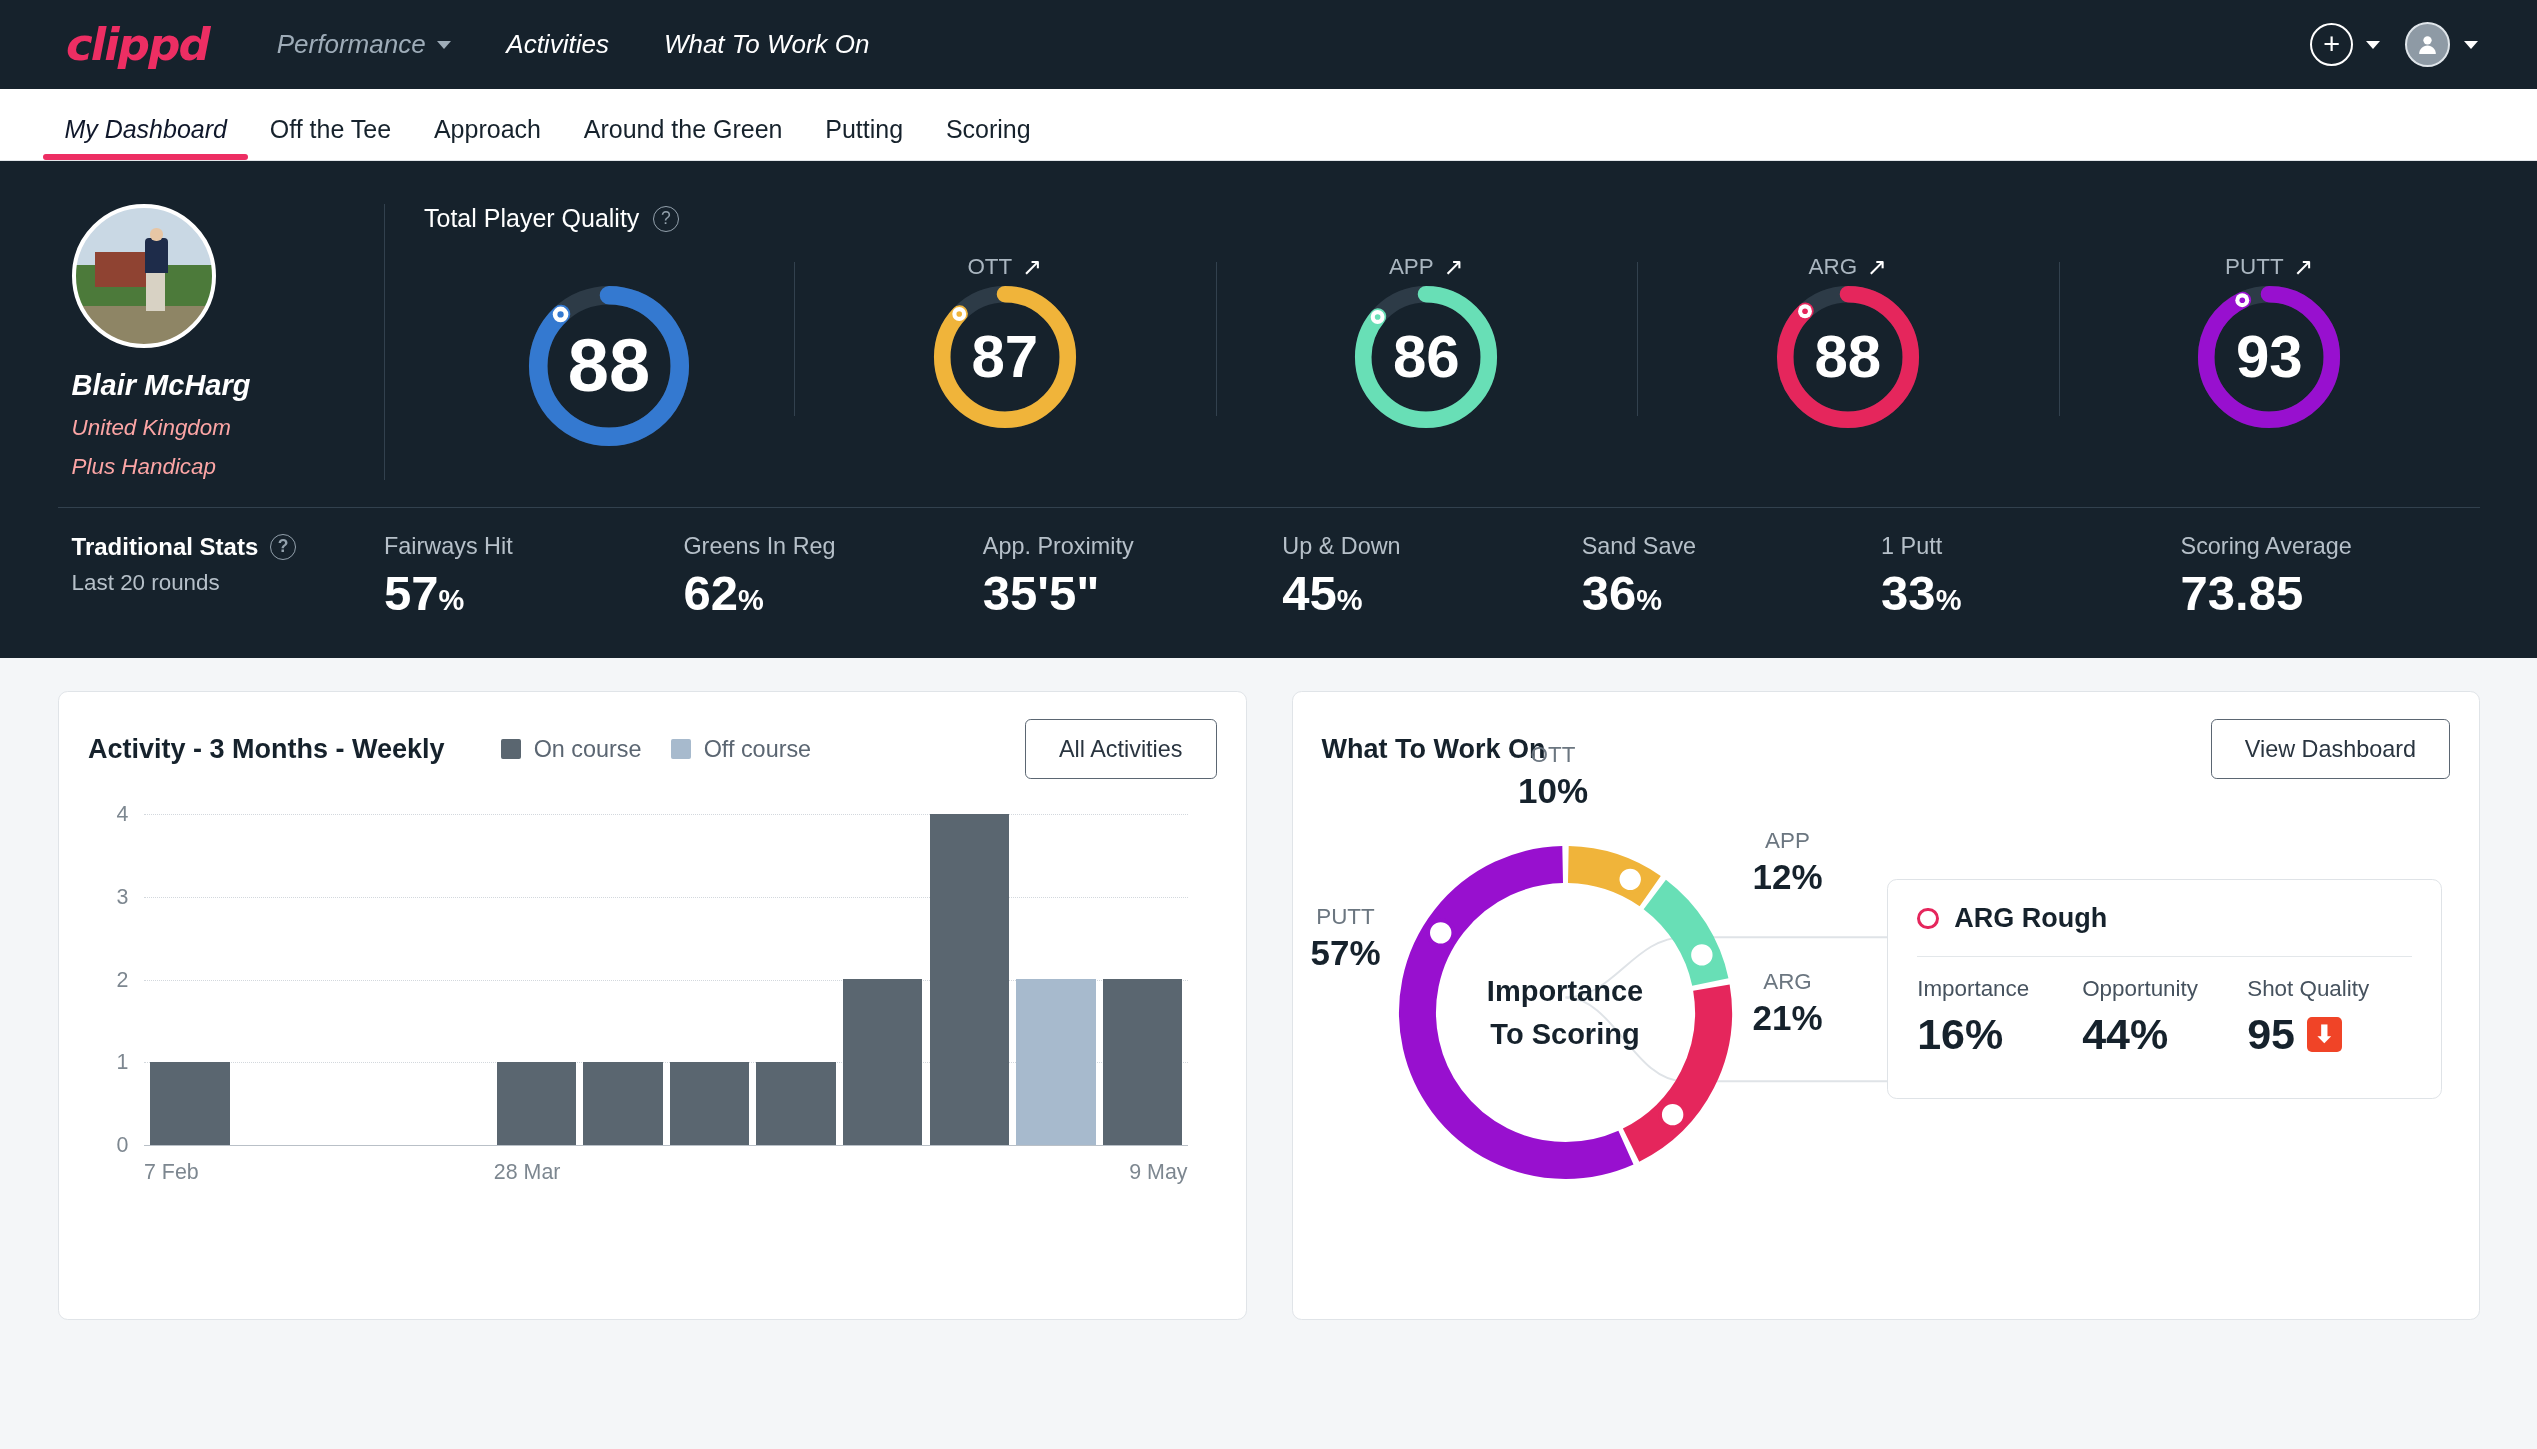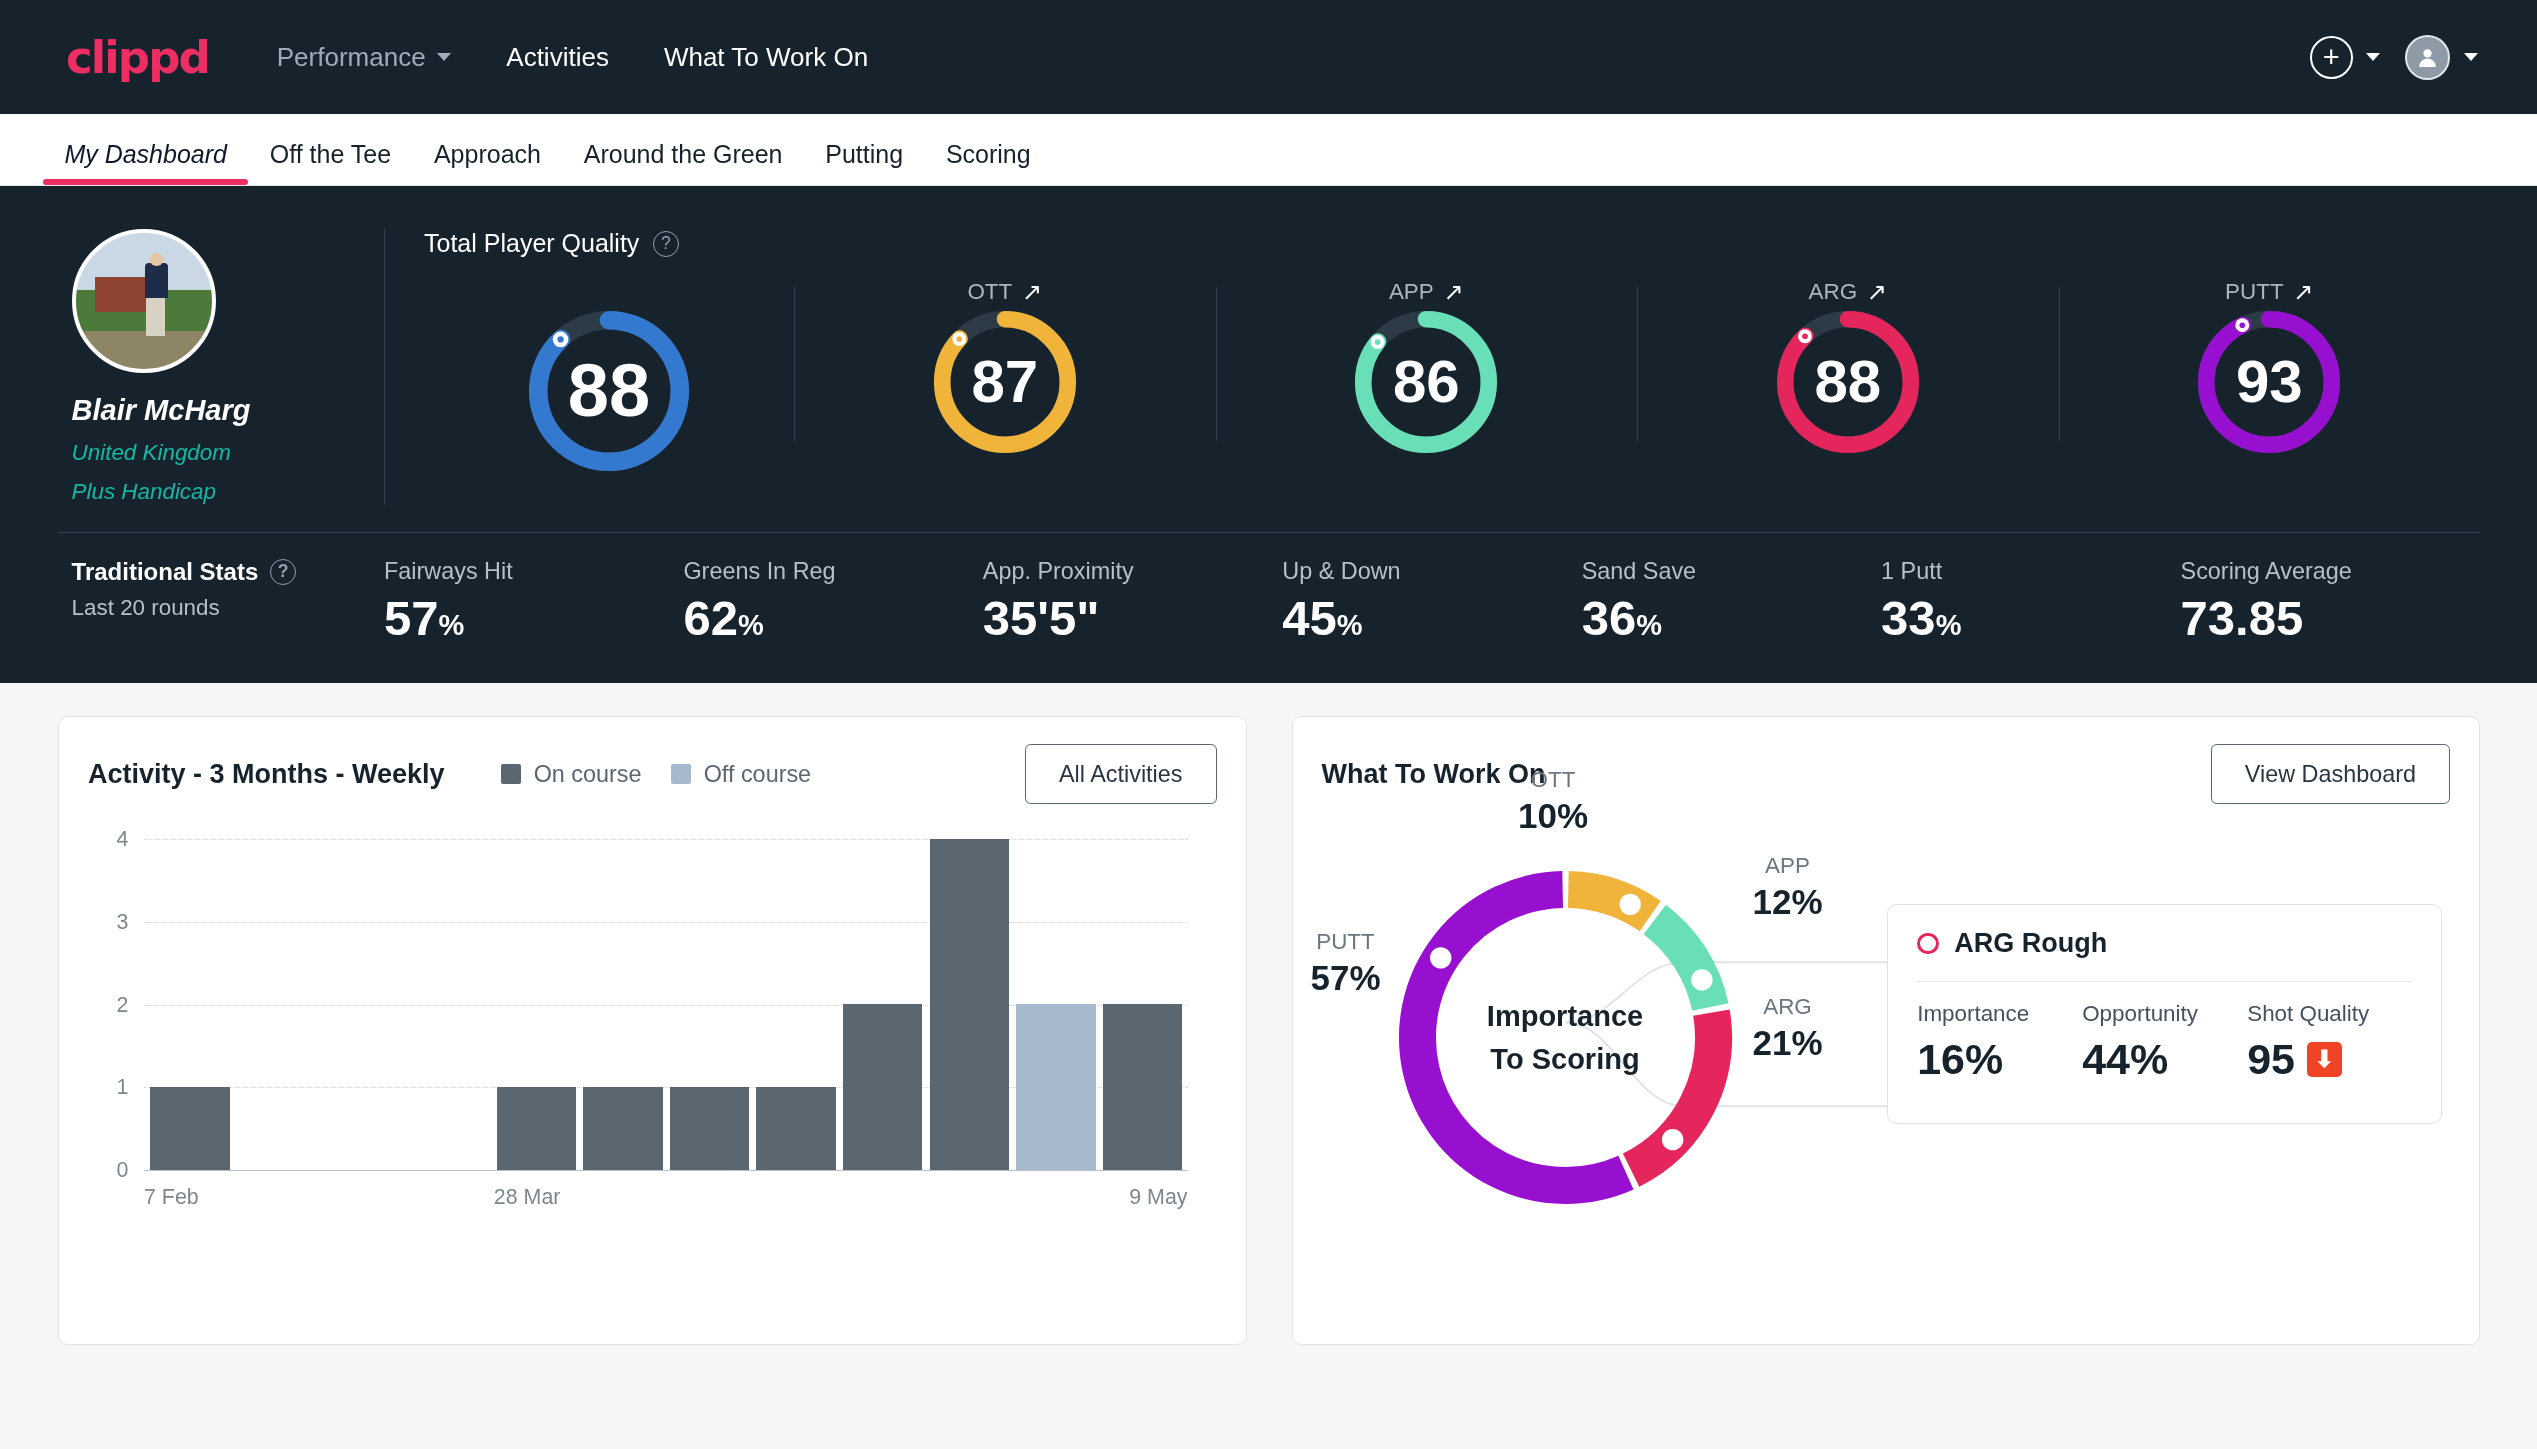--- a/index.html
+++ b/index.html
@@ -6,22 +6,22 @@
   html,body { width:2538px; height:1450px; overflow:hidden; }
   body {
     font-family:"Liberation Sans", sans-serif;
     background:#f4f6f8;
     color:#16222c;
     -webkit-font-smoothing:antialiased;
   }
 
   
   .topnav{
-    height:114px; background:#16222c; display:flex; align-items:center;
-    padding:0 60px 0 66px; position:relative;
+    height:89px; background:#16222c; display:flex; align-items:center;
+    padding:0 60px 0 66px; position:relative;font-style:italic;
   }
   .brand{ font-size:45px; font-weight:bold; color:#ed2e63; letter-spacing:-1.9px; margin-right:68px; font-family:"DejaVu Sans", sans-serif; }
   .navlinks{ display:flex; align-items:center; gap:55px; }
   .navlink{ font-size:26px; color:#ffffff; display:flex; align-items:center; gap:11.7px; cursor:pointer; }
   .navlink.muted{ color:#9eacb8; }
   .caret{ display:inline-block; width:0;height:0;border-left:7.8px solid transparent;border-right:7.8px solid transparent;border-top:8.8px solid currentColor; }
   .navright{ margin-left:auto; display:flex; align-items:center; gap:25px; }
   .icon-circle{
     width:43px;height:43px;border-radius:50%;border:2.4px solid #fff;
     display:flex;align-items:center;justify-content:center;color:#fff;font-size:29px;line-height:1;
@@ -44,21 +44,21 @@
   .profile{ width:326px; flex:0 0 326px; display:flex;flex-direction:column;align-items:flex-start;padding-left:13.6px;font-style:italic; }
   .pfp{
     width:144px;height:144px;border-radius:50%;border:4.9px solid #fff;overflow:hidden;position:relative;
     background:linear-gradient(#c9d8e4 0%, #c9d8e4 42%, #4c7a3a 42%, #4c7a3a 72%, #8e8565 72%, #8e8565 100%);
   }
   .pfp .bldg{ position:absolute;left:14%;top:32%;width:40%;height:26%;background:#8f4332; }
   .pfp .golfer-body{ position:absolute;left:51%;top:22%;width:17%;height:26%;background:#1e2c4a;border-radius:3.9px 3.9px 0 0; }
   .pfp .golfer-legs{ position:absolute;left:52%;top:46%;width:14%;height:30%;background:#d8d2c4; }
   .pfp .golfer-head{ position:absolute;left:55%;top:15%;width:9%;height:9%;border-radius:50%;background:#e7c6a5; }
   .pname{ font-size:29px;font-weight:bold;color:#fff;margin-top:21.4px; }
-  .pmeta{ font-size:22.4px;color:#14b8a6;margin-top:12.7px; }
+  .pmeta{ font-size:22.4px;color:#fca5a5;margin-top:12.7px; }
 
   .quality{ flex:1;border-left:1px solid #32414e;padding-left:39px; }
   .q-head{ display:flex;align-items:center;gap:13.6px; }
   .q-title{ font-size:25px;color:#fff; }
   .qmark{
     width:26px;height:26px;border-radius:50%;border:1.9px solid #93a1ac;color:#93a1ac;
     font-size:17.5px;display:flex;align-items:center;justify-content:center;
   }
   .rings{ display:flex;align-items:flex-start;margin-top:17.5px; }
   .ringcell{ flex:1;display:flex;flex-direction:column;align-items:center;position:relative; }

